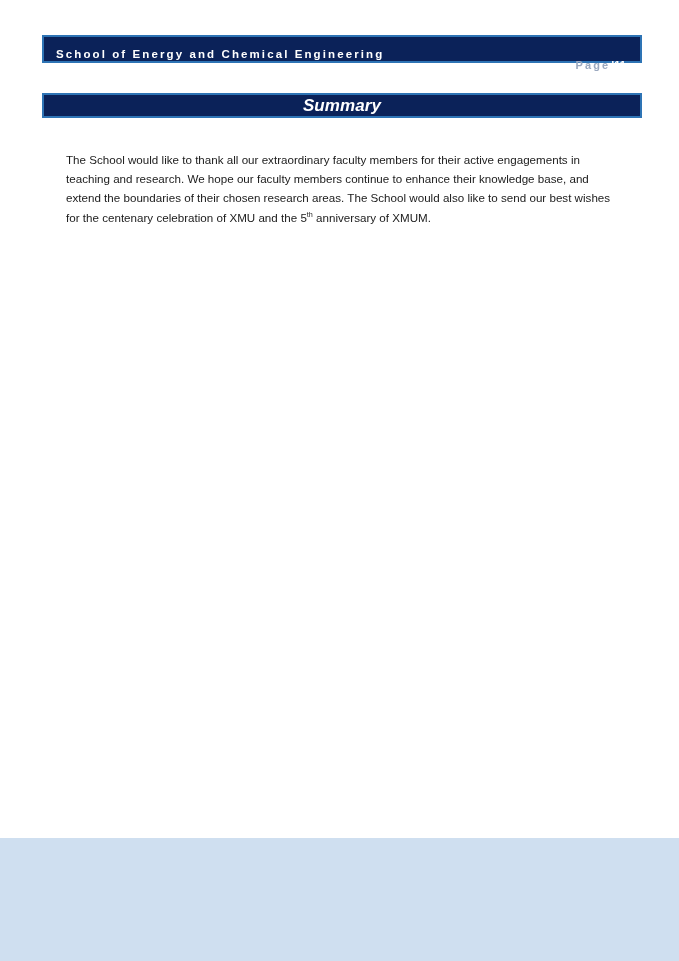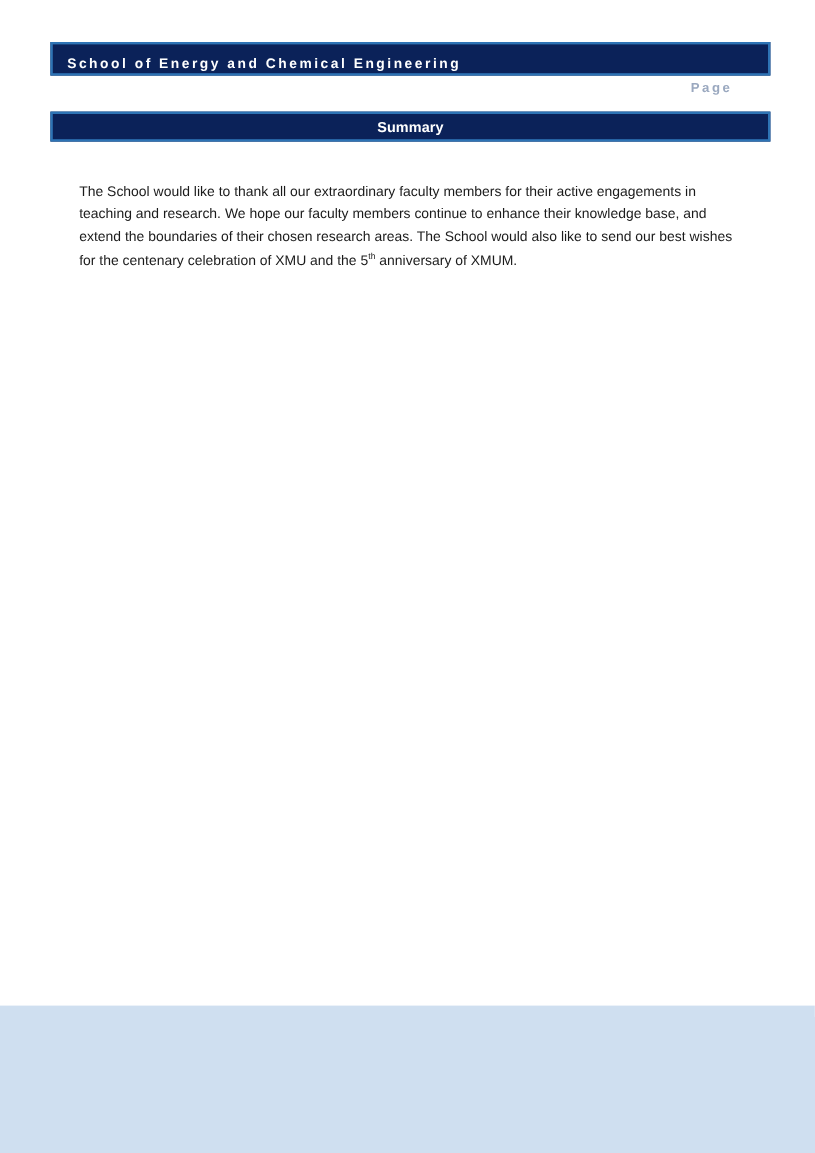--- a/index.html
+++ b/index.html
@@ -25,20 +25,21 @@
   .header-bar {
     position: absolute;
     left: 42px;
     top: 35px;
     width: 600px;
     height: 28px;
     box-sizing: border-box;
     background: #0b2259;
     border: 2px solid #2e74b5;
     display: flex;
+    align-items: center;
     justify-content: space-between;
     padding: 12px 10px 0 12px;
     gap: 26px;
   }
   .header-title {
     color: #ffffff;
     font-size: 11.5px;
     font-weight: bold;
     letter-spacing: 2.1px;
     line-height: 1;
@@ -77,24 +78,25 @@
     height: 25px;
     box-sizing: border-box;
     background: #0b2259;
     border: 2px solid #2e74b5;
     display: flex;
     align-items: center;
     justify-content: center;
   }
   .section-bar-label {
     color: #ffffff;
-    font-size: 12px;
+    font-size: 17px;
     font-weight: bold;
     letter-spacing: 0.1px;
     line-height: 1;
+    font-style: italic;
   }
 
   
   .body-area {
     position: absolute;
     left: 54px;
     top: 138px;
     width: 575px;
   }
   .body-paragraph {

